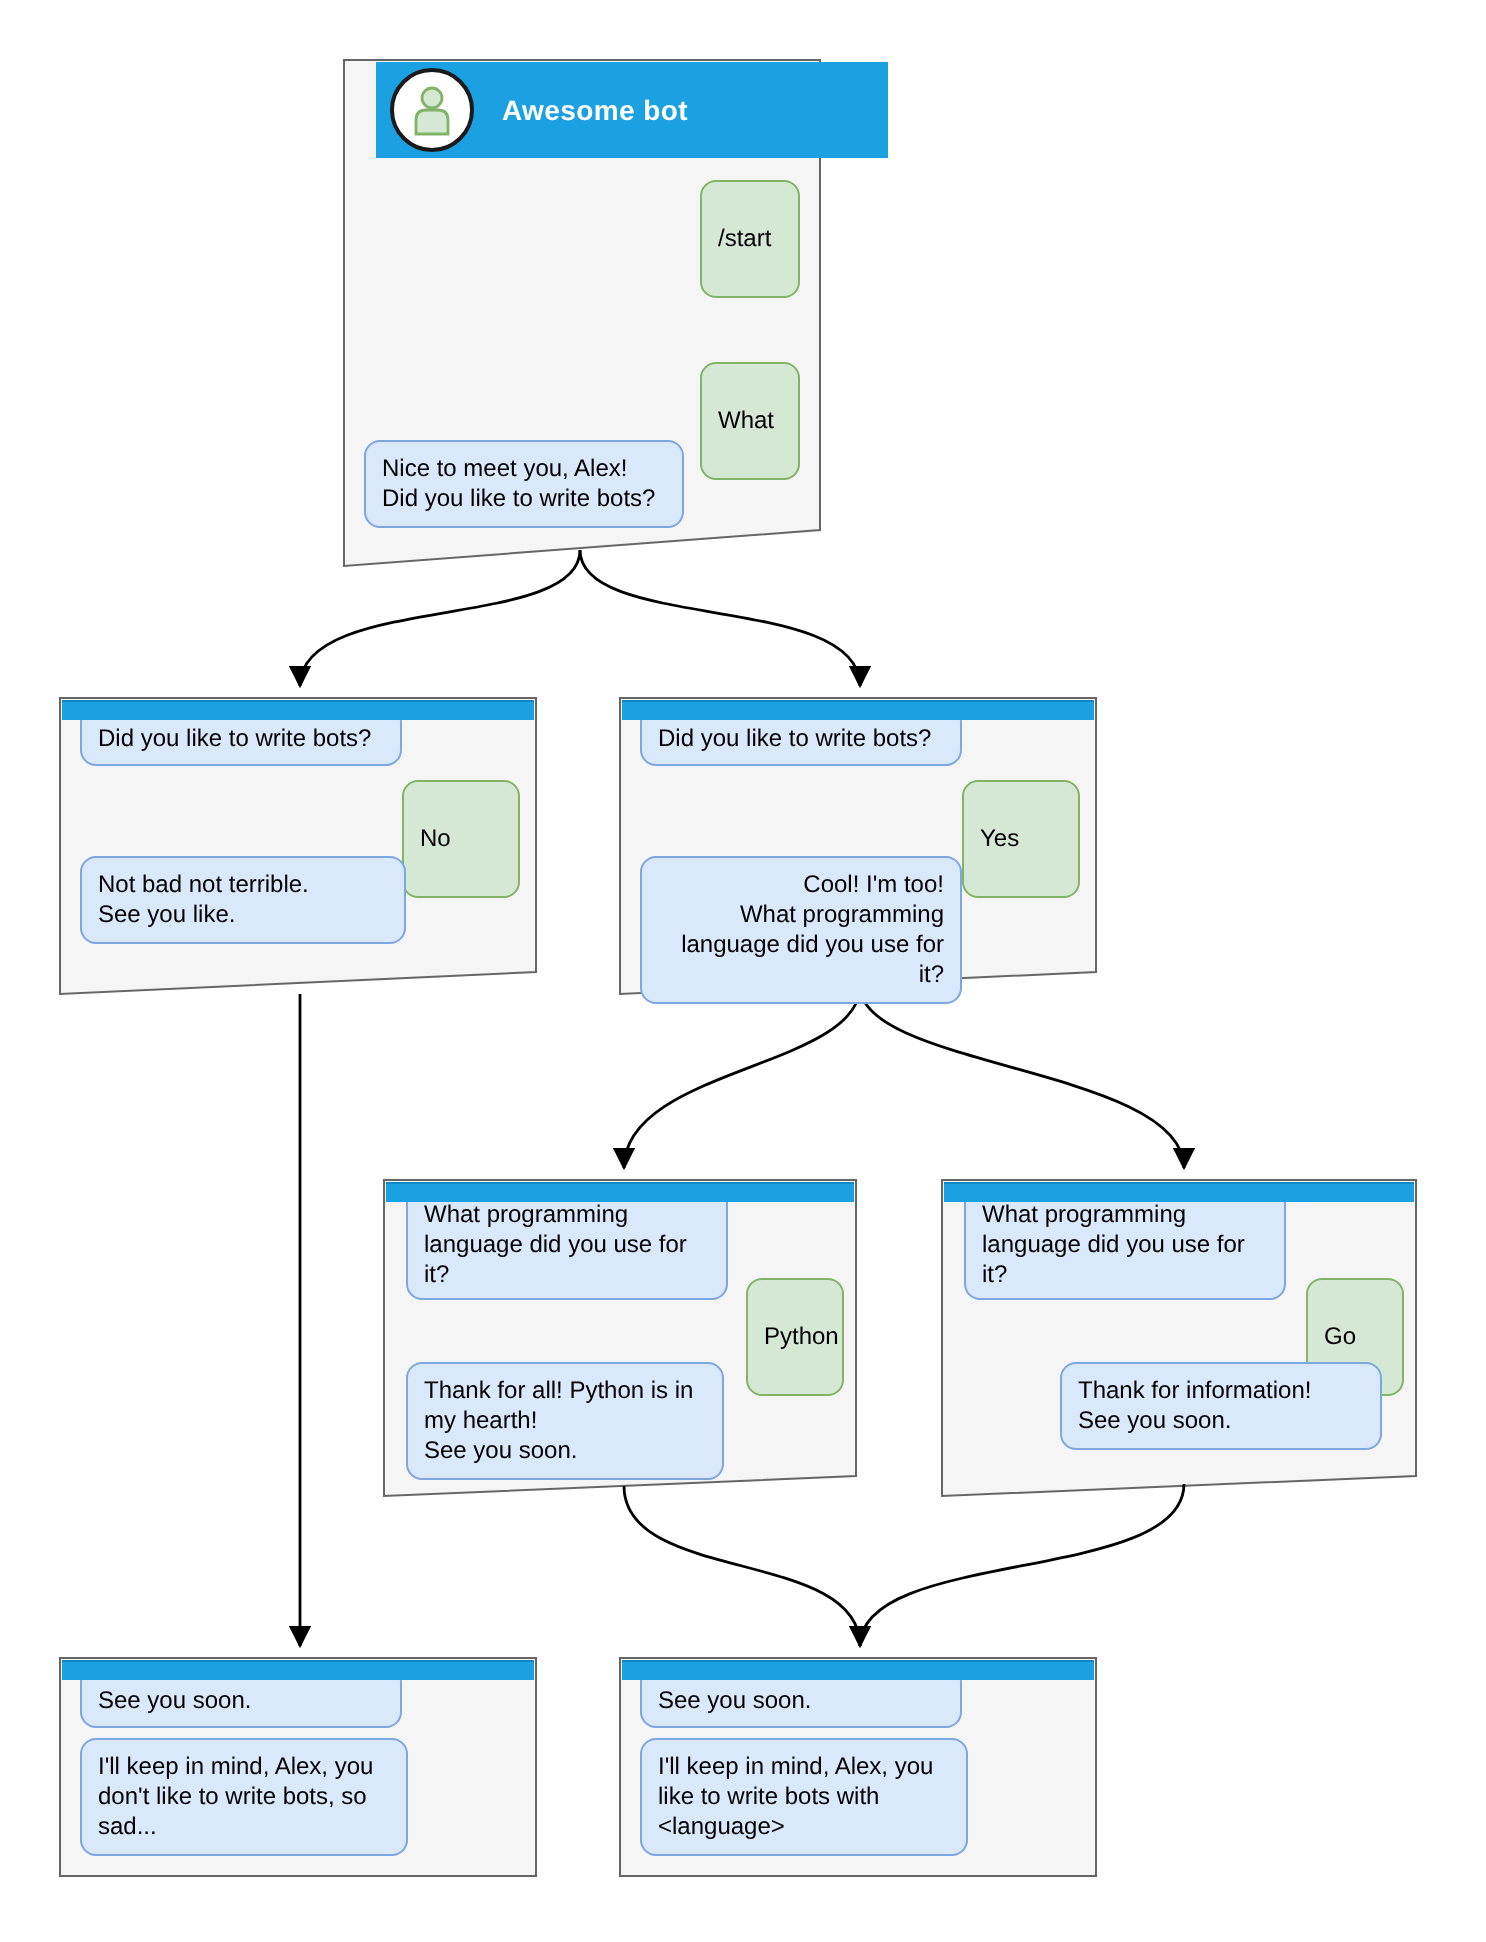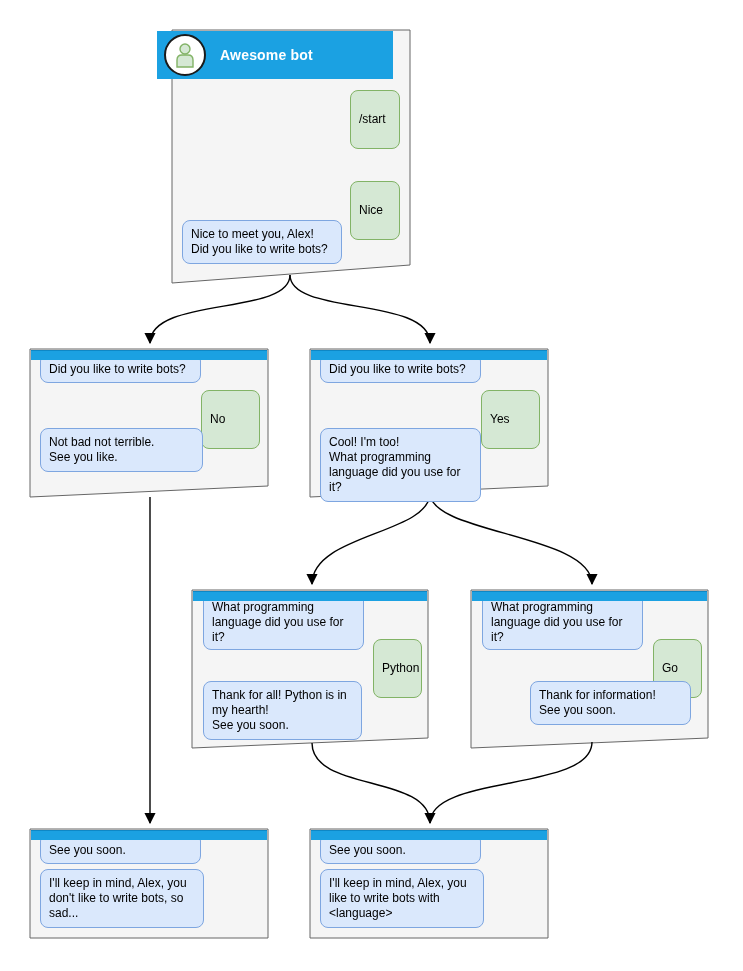--- a/index.html
+++ b/index.html
@@ -74,50 +74,50 @@
 
     <path class="edge" d="M 290 275 C 290 316, 150 296, 150 343" marker-end="url(#arrow)"></path>
     <path class="edge" d="M 290 275 C 290 316, 430 296, 430 343" marker-end="url(#arrow)"></path>
     <path class="edge" d="M 150 497 L 150 823" marker-end="url(#arrow)"></path>
     <path class="edge" d="M 430 493 C 430 534, 312 534, 312 584" marker-end="url(#arrow)"></path>
     <path class="edge" d="M 430 493 C 430 534, 592 534, 592 584" marker-end="url(#arrow)"></path>
     <path class="edge" d="M 312 743 C 312 792, 430 774, 430 823" marker-end="url(#arrow)"></path>
     <path class="edge" d="M 592 742 C 592 792, 430 774, 430 823"></path>
   </svg>
 
-  <div class="window-header" style="left:157px;top:31px;width:236px;height:48px;">
+  <div class="window-header" style="left:188px;top:31px;width:256px;height:48px;">
     <div class="avatar">
       <svg width="24" height="26" viewBox="0 0 24 26">
         <circle cx="12" cy="7" r="5" fill="#D5E8D4" stroke="#82B366" stroke-width="1.4"></circle>
         <path d="M4 25 L4 18 Q4 13 9 13 L15 13 Q20 13 20 18 L20 25 Z" fill="#D5E8D4" stroke="#82B366" stroke-width="1.4"></path>
       </svg>
     </div>
     <span class="window-title">Awesome bot</span>
   </div>
 
   <div class="strip" style="left:31px;top:350px;width:236px;"></div>
   <div class="strip" style="left:311px;top:350px;width:236px;"></div>
   <div class="strip" style="left:193px;top:591px;width:234px;"></div>
   <div class="strip" style="left:472px;top:591px;width:235px;"></div>
   <div class="strip" style="left:31px;top:830px;width:236px;"></div>
   <div class="strip" style="left:311px;top:830px;width:236px;"></div>
 
   <div class="bubble green" style="left:350px;top:90px;width:50px;">/start</div>
-  <div class="bubble green" style="left:350px;top:181px;width:50px;">Nice</div>
+  <div class="bubble green" style="left:350px;top:181px;width:50px;">What</div>
   <div class="bubble blue" style="left:182px;top:220px;width:160px;">Nice to meet you, Alex!
 Did you like to write bots?</div>
 
   <div class="bubble blue" style="left:40px;top:353px;width:161px;padding:8px 8px 5px;">Did you like to write bots?</div>
   <div class="bubble green" style="left:201px;top:390px;width:59px;">No</div>
   <div class="bubble blue" style="left:40px;top:428px;width:163px;">Not bad not terrible.
 See you like.</div>
 
   <div class="bubble blue" style="left:320px;top:353px;width:161px;padding:8px 8px 5px;">Did you like to write bots?</div>
   <div class="bubble green" style="left:481px;top:390px;width:59px;">Yes</div>
-  <div class="bubble blue" style="left:320px;top:428px;width:161px;">Cool! I'm too!
+  <div class="bubble blue" style="left:320px;top:428px;width:161px;text-align:right;">Cool! I'm too!
 What programming
 language did you use for it?</div>
 
   <div class="bubble blue" style="left:203px;top:593px;width:161px;padding:6px 8px 4px;">What programming
 language did you use for it?</div>
   <div class="bubble green" style="left:373px;top:639px;width:49px;">Python</div>
   <div class="bubble blue" style="left:203px;top:681px;width:159px;">Thank for all! Python is in
 my hearth!
 See you soon.</div>
 

